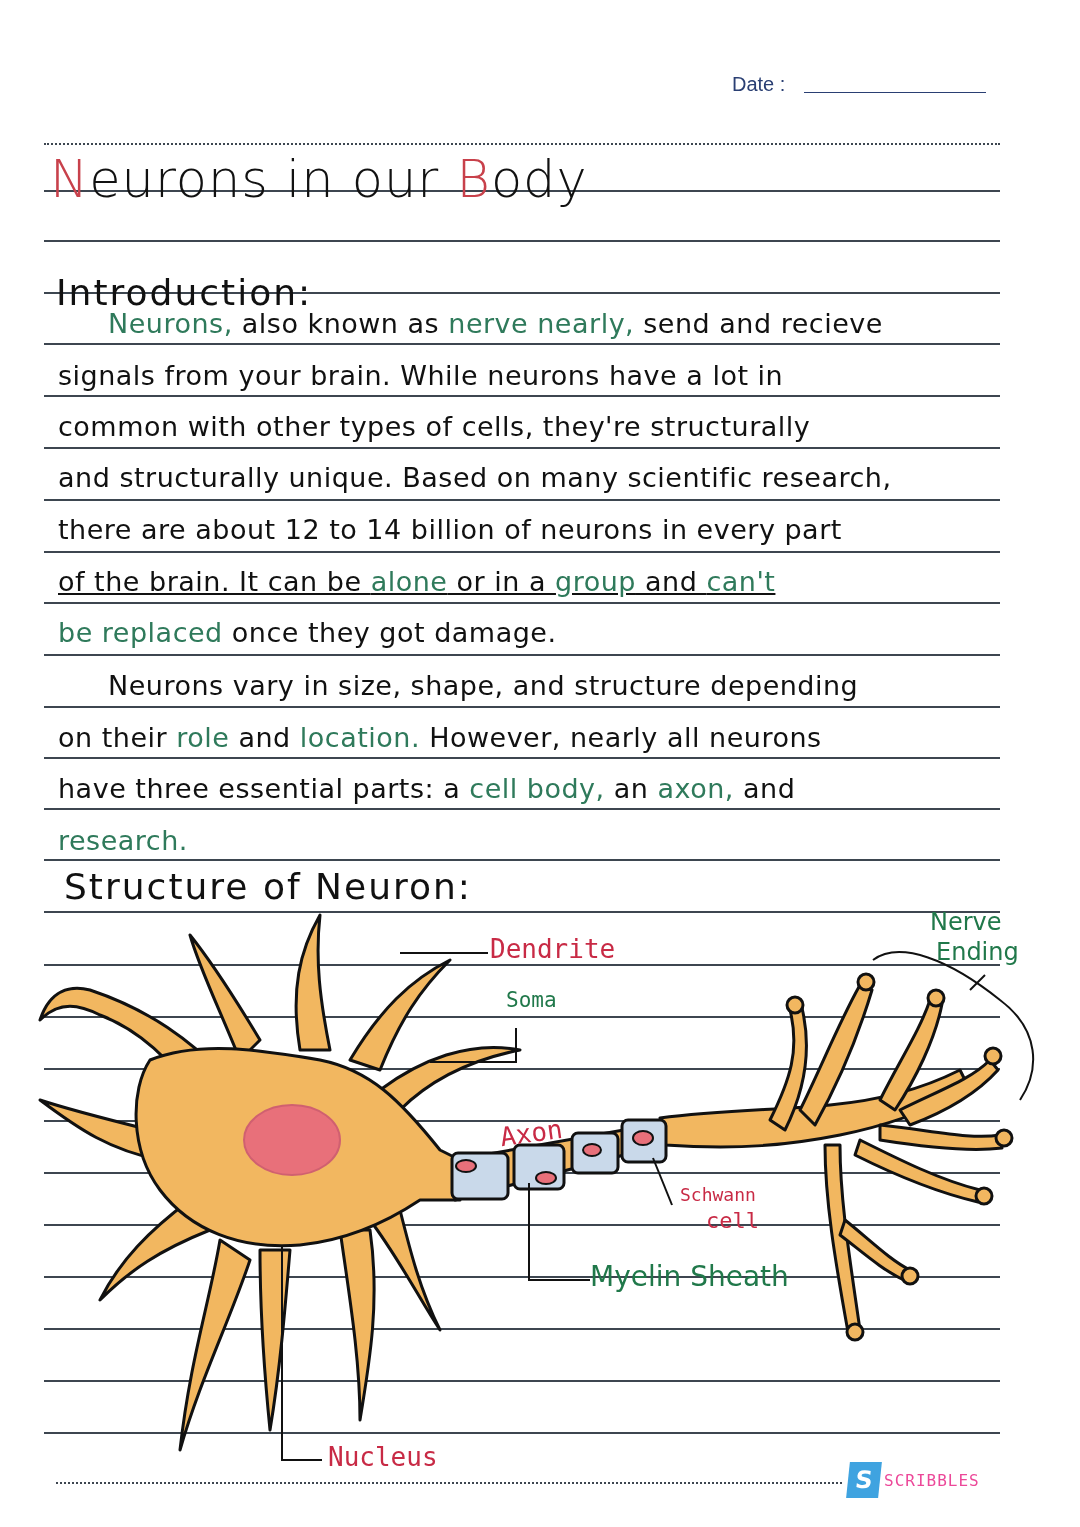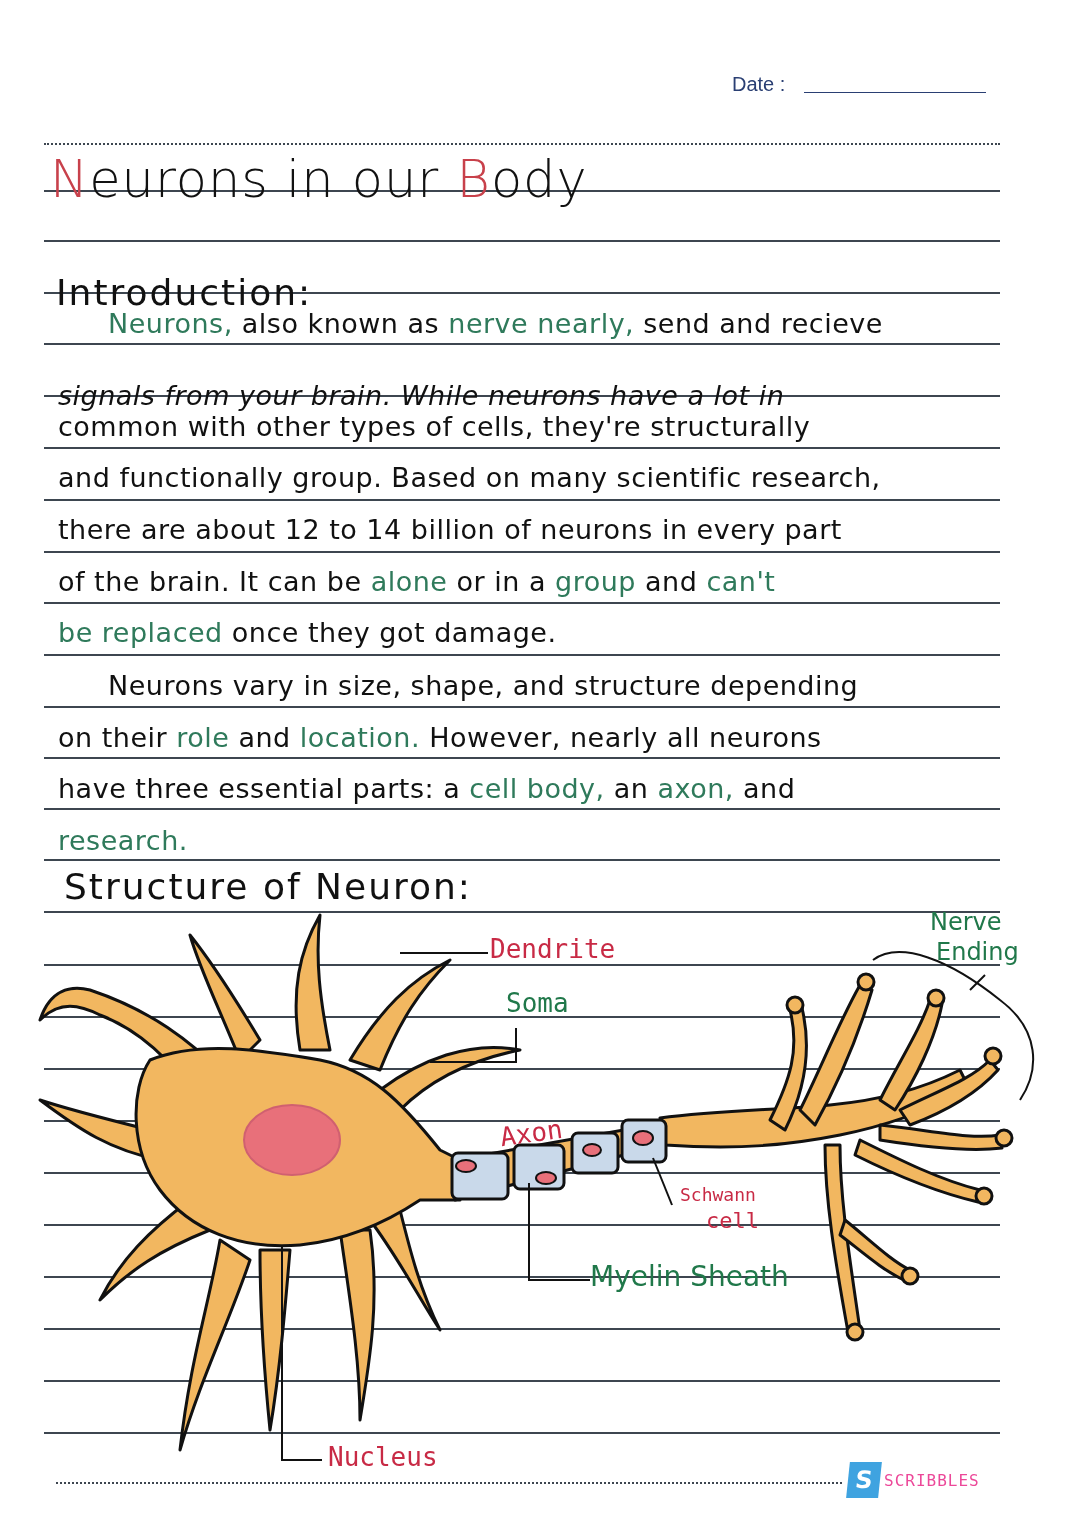--- a/index.html
+++ b/index.html
@@ -8,21 +8,21 @@
   .rule { position:absolute; height:2px; background:#3d4650; }
   .dotted { position:absolute; height:0; border-top:2px dotted #3d4650; }
   .date-label { left:732px; top:73px; font-family:"Liberation Sans", sans-serif; font-size:20px; color:#2a3f73; }
   .date-line { left:804px; top:92px; width:182px; height:1px; background:#2a3f73; }
   .title { left:50px; top:150px; font-family:"DejaVu Sans", sans-serif; font-size:51px; letter-spacing:1px; color:#111; font-weight:300; }
   .title span.n { color:#c8414b; }
   .heading { font-family:"DejaVu Sans", sans-serif; font-size:36px; color:#111; letter-spacing:2px; }
   .line-text { position:absolute; left:58px; font-family:"DejaVu Sans", sans-serif; font-size:27px; color:#111; white-space:nowrap; letter-spacing:0.5px; }
   .g { color:#2f7a5b; }
   .lbl-red { color:#c82a45; font-family:"DejaVu Sans Mono", monospace; font-size:26px; }
-  .lbl-green { color:#20784a; font-family:"DejaVu Sans", sans-serif; font-size:26px; }
+  .lbl-green { color:#20784a; font-family:"DejaVu Sans", sans-serif; font-size:21px; }
   .logo { left:848px; top:1462px; display:flex; align-items:center; }
   .logo-box { width:32px; height:36px; background:#3fa3e0; color:#fff; font-weight:bold; font-size:24px; display:flex; align-items:center; justify-content:center; transform:skewX(-6deg); }
   .logo-text { color:#ec4899; font-family:"DejaVu Sans Mono", monospace; font-size:16px; margin-left:4px; letter-spacing:1px; }
 </style>
 </head>
 <body>
 
 <div class="abs date-label">Date :</div>
 <div class="abs date-line"></div>
 
@@ -55,25 +55,25 @@
     <div class="dotted" style="left: 44px; width: 956px; top: 143px;"></div>
     <div class="dotted" style="left: 56px; width: 786px; top: 1482px;"></div>
   </div>
 
 <div class="abs title"><span class="n">N</span><span>e</span><span>u</span><span>r</span><span>o</span><span>n</span><span>s</span><span> </span><span>i</span><span>n</span><span> </span><span>o</span><span>u</span><span>r</span><span> </span><span class="n">B</span><span>o</span><span>d</span><span>y</span></div>
 
 <div class="abs heading" style="left:56px; top:252px;margin-top:20px;">Introduction:</div>
 
 <div id="intro-lines">
     <div class="line-text" style="top: 308px; left: 108px;"><span class="g">Neurons,</span><span> also known as </span><span class="g">nerve nearly,</span><span> send and recieve</span></div>
-    <div class="line-text" style="top: 380px; font-style: italic;"><span>signals from your brain. While neurons have a lot in</span></div>
+    <div class="line-text" style="top: 360px;"><span>signals from your brain. While neurons have a lot in</span></div>
     <div class="line-text" style="top: 411px;"><span>common with other types of cells, they're structurally</span></div>
-    <div class="line-text" style="top: 462px;"><span>and functionally group. Based on many scientific research,</span></div>
+    <div class="line-text" style="top: 462px;"><span>and structurally unique. Based on many scientific research,</span></div>
     <div class="line-text" style="top: 514px;"><span>there are about 12 to 14 billion of neurons in every part</span></div>
-    <div class="line-text" style="top: 566px;"><span>of the brain. It can be </span><span class="g">alone</span><span> or in a </span><span class="g">group</span><span> and </span><span class="g">can't</span></div>
+    <div class="line-text" style="top: 566px; text-decoration: underline;"><span>of the brain. It can be </span><span class="g">alone</span><span> or in a </span><span class="g">group</span><span> and </span><span class="g">can't</span></div>
     <div class="line-text" style="top: 617px;"><span class="g">be replaced</span><span> once they got damage.</span></div>
     <div class="line-text" style="top: 670px; left: 108px;"><span>Neurons vary in size, shape, and structure depending</span></div>
     <div class="line-text" style="top: 722px;"><span>on their </span><span class="g">role</span><span> and </span><span class="g">location.</span><span> However, nearly all neurons</span></div>
     <div class="line-text" style="top: 773px;"><span>have three essential parts: a </span><span class="g">cell body,</span><span> an </span><span class="g">axon,</span><span> and</span></div>
     <div class="line-text" style="top: 825px;"><span class="g">research.</span></div>
   </div>
 
 <div class="abs heading" style="left:64px; top:866px;">Structure of Neuron:</div>
 
 <svg class="abs" style="left:0; top:900px;" width="1080" height="580" viewBox="0 900 1080 580">

